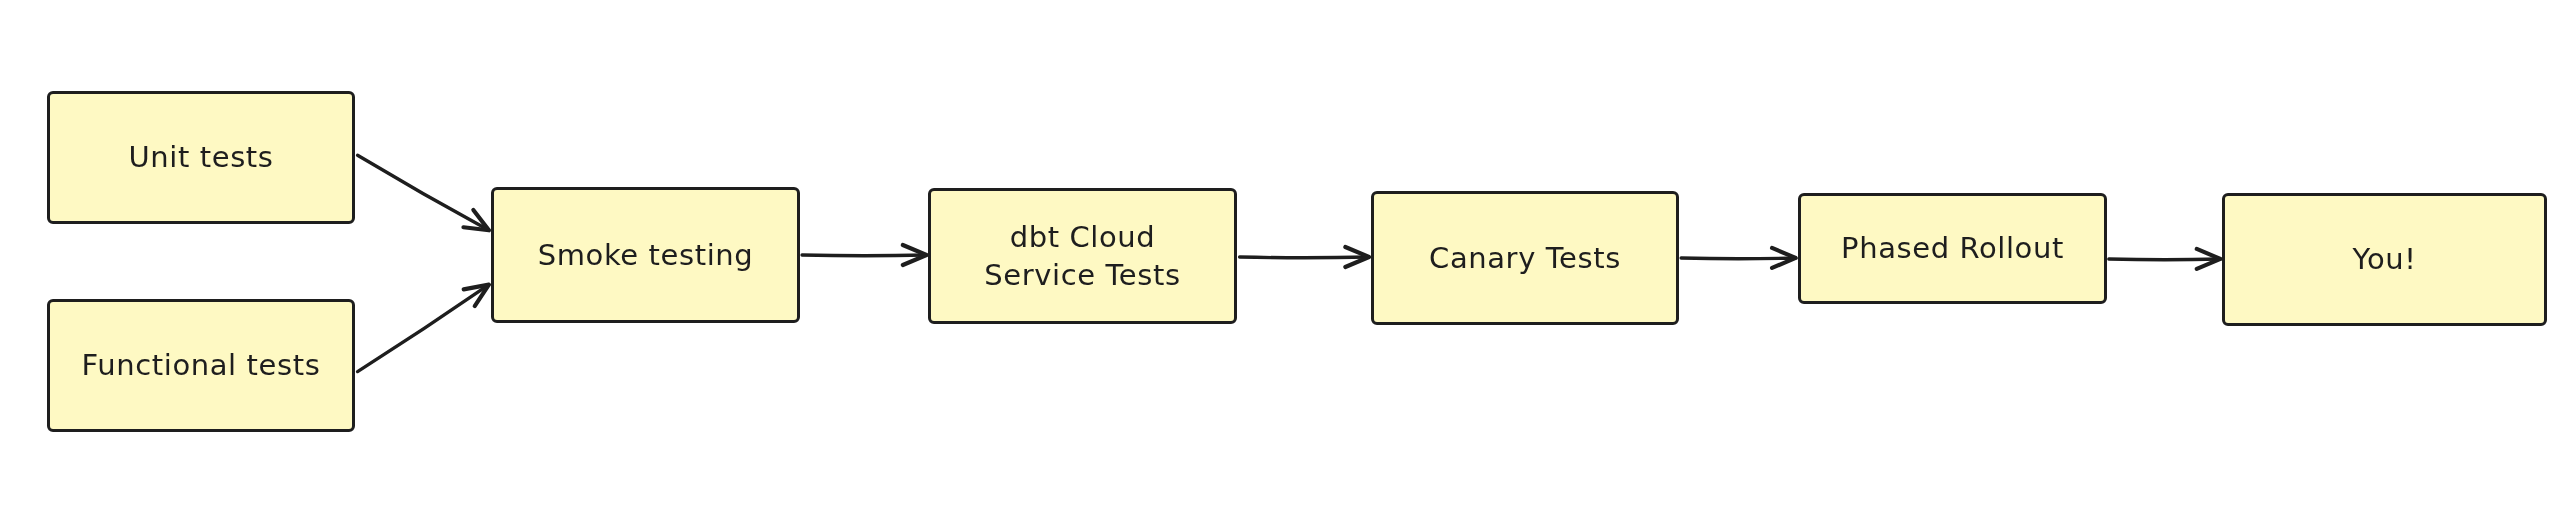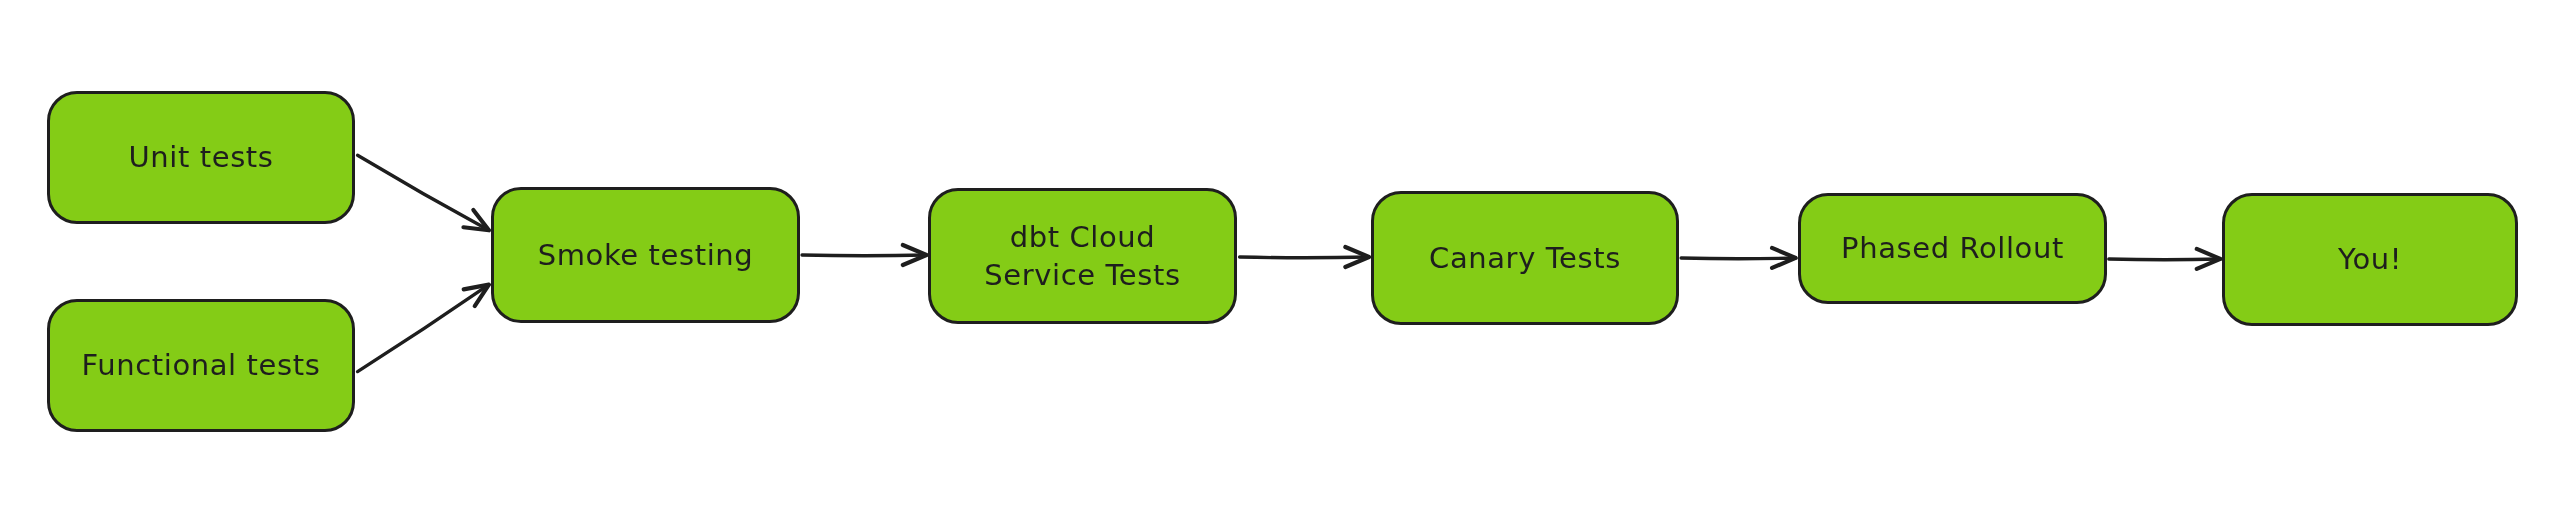--- a/index.html
+++ b/index.html
@@ -23,22 +23,22 @@
     left: 0;
     top: 0;
     width: 2576px;
     height: 510px;
     pointer-events: none;
   }
   .node {
     position: absolute;
     box-sizing: border-box;
     border: 3px solid #1e1e1e;
-    border-radius: 30px;
-    background: #84cc16;
+    border-radius: 6px;
+    background: #fef9c3;
     display: flex;
     align-items: center;
     justify-content: center;
     text-align: center;
   }
   .node-label {
     font-family: "DejaVu Sans", sans-serif;
     font-size: 29px;
     line-height: 1.32;
     color: #1e1e1e;
@@ -98,18 +98,18 @@
   </div>
 
   <div class="node" style="left: 1371px; top: 191px; width: 308px; height: 134px; border-color: rgb(30, 30, 30);">
     <span class="node-label">Canary Tests</span>
   </div>
 
   <div class="node" style="left: 1798px; top: 193px; width: 309px; height: 111px; border-color: rgb(30, 30, 30);">
     <span class="node-label">Phased Rollout</span>
   </div>
 
-  <div class="node" style="left: 2222px; top: 193px; width: 296px; height: 133px; border-color: rgb(30, 30, 30);">
+  <div class="node" style="left: 2222px; top: 193px; width: 325px; height: 133px; border-color: rgb(30, 30, 30);">
     <span class="node-label">You!</span>
   </div>
 
 </div>
 
 
 </body></html>

